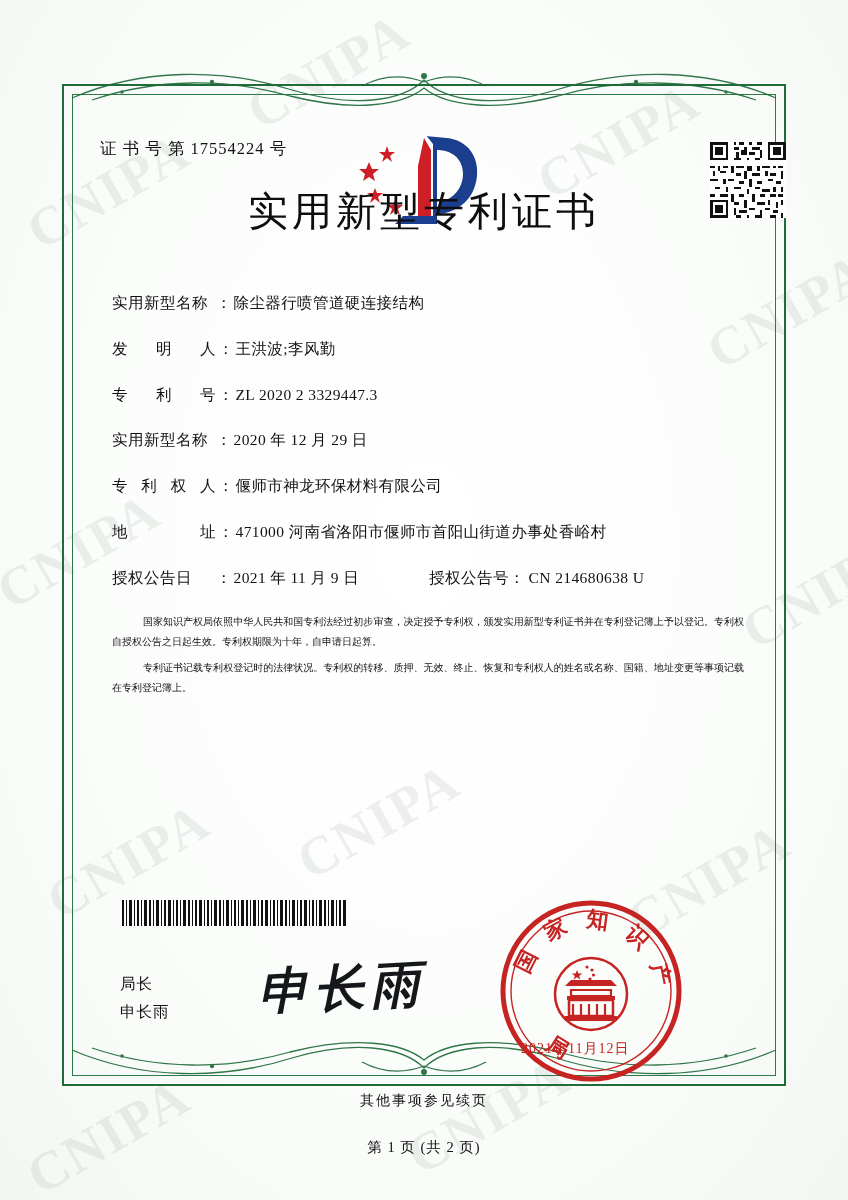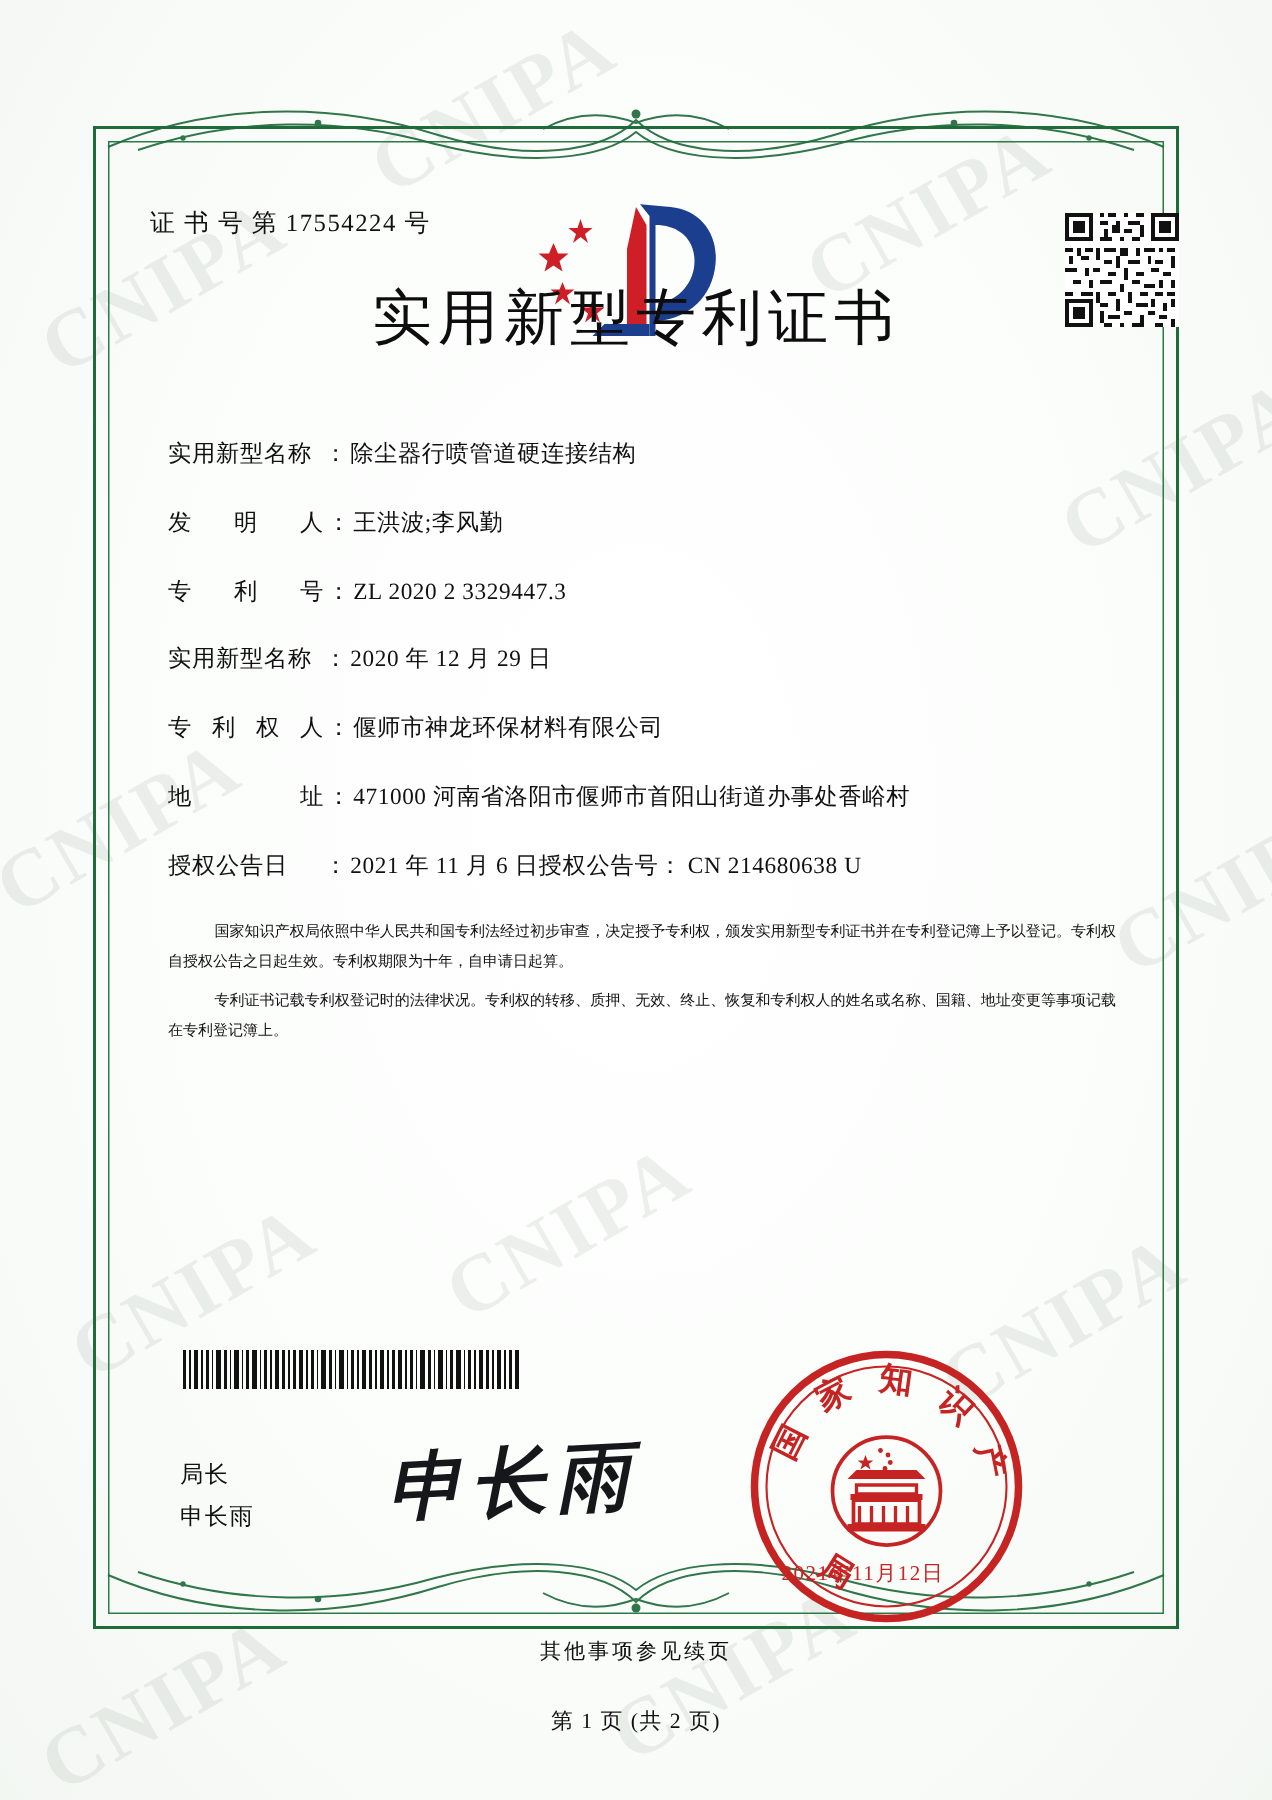--- a/index.html
+++ b/index.html
@@ -132,20 +132,21 @@
     justify-content: space-between;
     padding-right: 2px;
   }
   .field-sep { margin-right: 2px; }
   .field-value {
     flex: 1 1 auto;
     letter-spacing: 0.4px;
   }
   .field-row.dual .field-value { flex: 0 0 auto; }
   .field-row.dual .second-label {
+    margin-left: 70px;
     letter-spacing: 0.5px;
   }
   .field-row.dual .second-value {
     margin-left: 2px;
     letter-spacing: 0.4px;
   }
 
   .paragraphs {
     margin-top: 16px;
     font-size: 10px;
@@ -438,21 +439,21 @@
             <span>地</span>
             <span>址</span>
           </span>
         <span class="field-sep">：</span>
         <span class="field-value">471000 河南省洛阳市偃师市首阳山街道办事处香峪村</span>
       </div>
 
       <div class="field-row dual">
         <span class="field-label">授权公告日</span>
         <span class="field-sep">：</span>
-        <span class="field-value">2021 年 11 月 6 日</span>
+        <span class="field-value">2021 年 11 月 9 日</span>
         <span class="second-label">授权公告号</span>
         <span class="field-sep">：</span>
         <span class="second-value">CN 214680638 U</span>
       </div>
 
     </div>
 
     <div class="paragraphs">
       <p>国家知识产权局依照中华人民共和国专利法经过初步审查，决定授予专利权，颁发实用新型专利证书并在专利登记簿上予以登记。专利权自授权公告之日起生效。专利权期限为十年，自申请日起算。</p>
       <p>专利证书记载专利权登记时的法律状况。专利权的转移、质押、无效、终止、恢复和专利权人的姓名或名称、国籍、地址变更等事项记载在专利登记簿上。</p>

